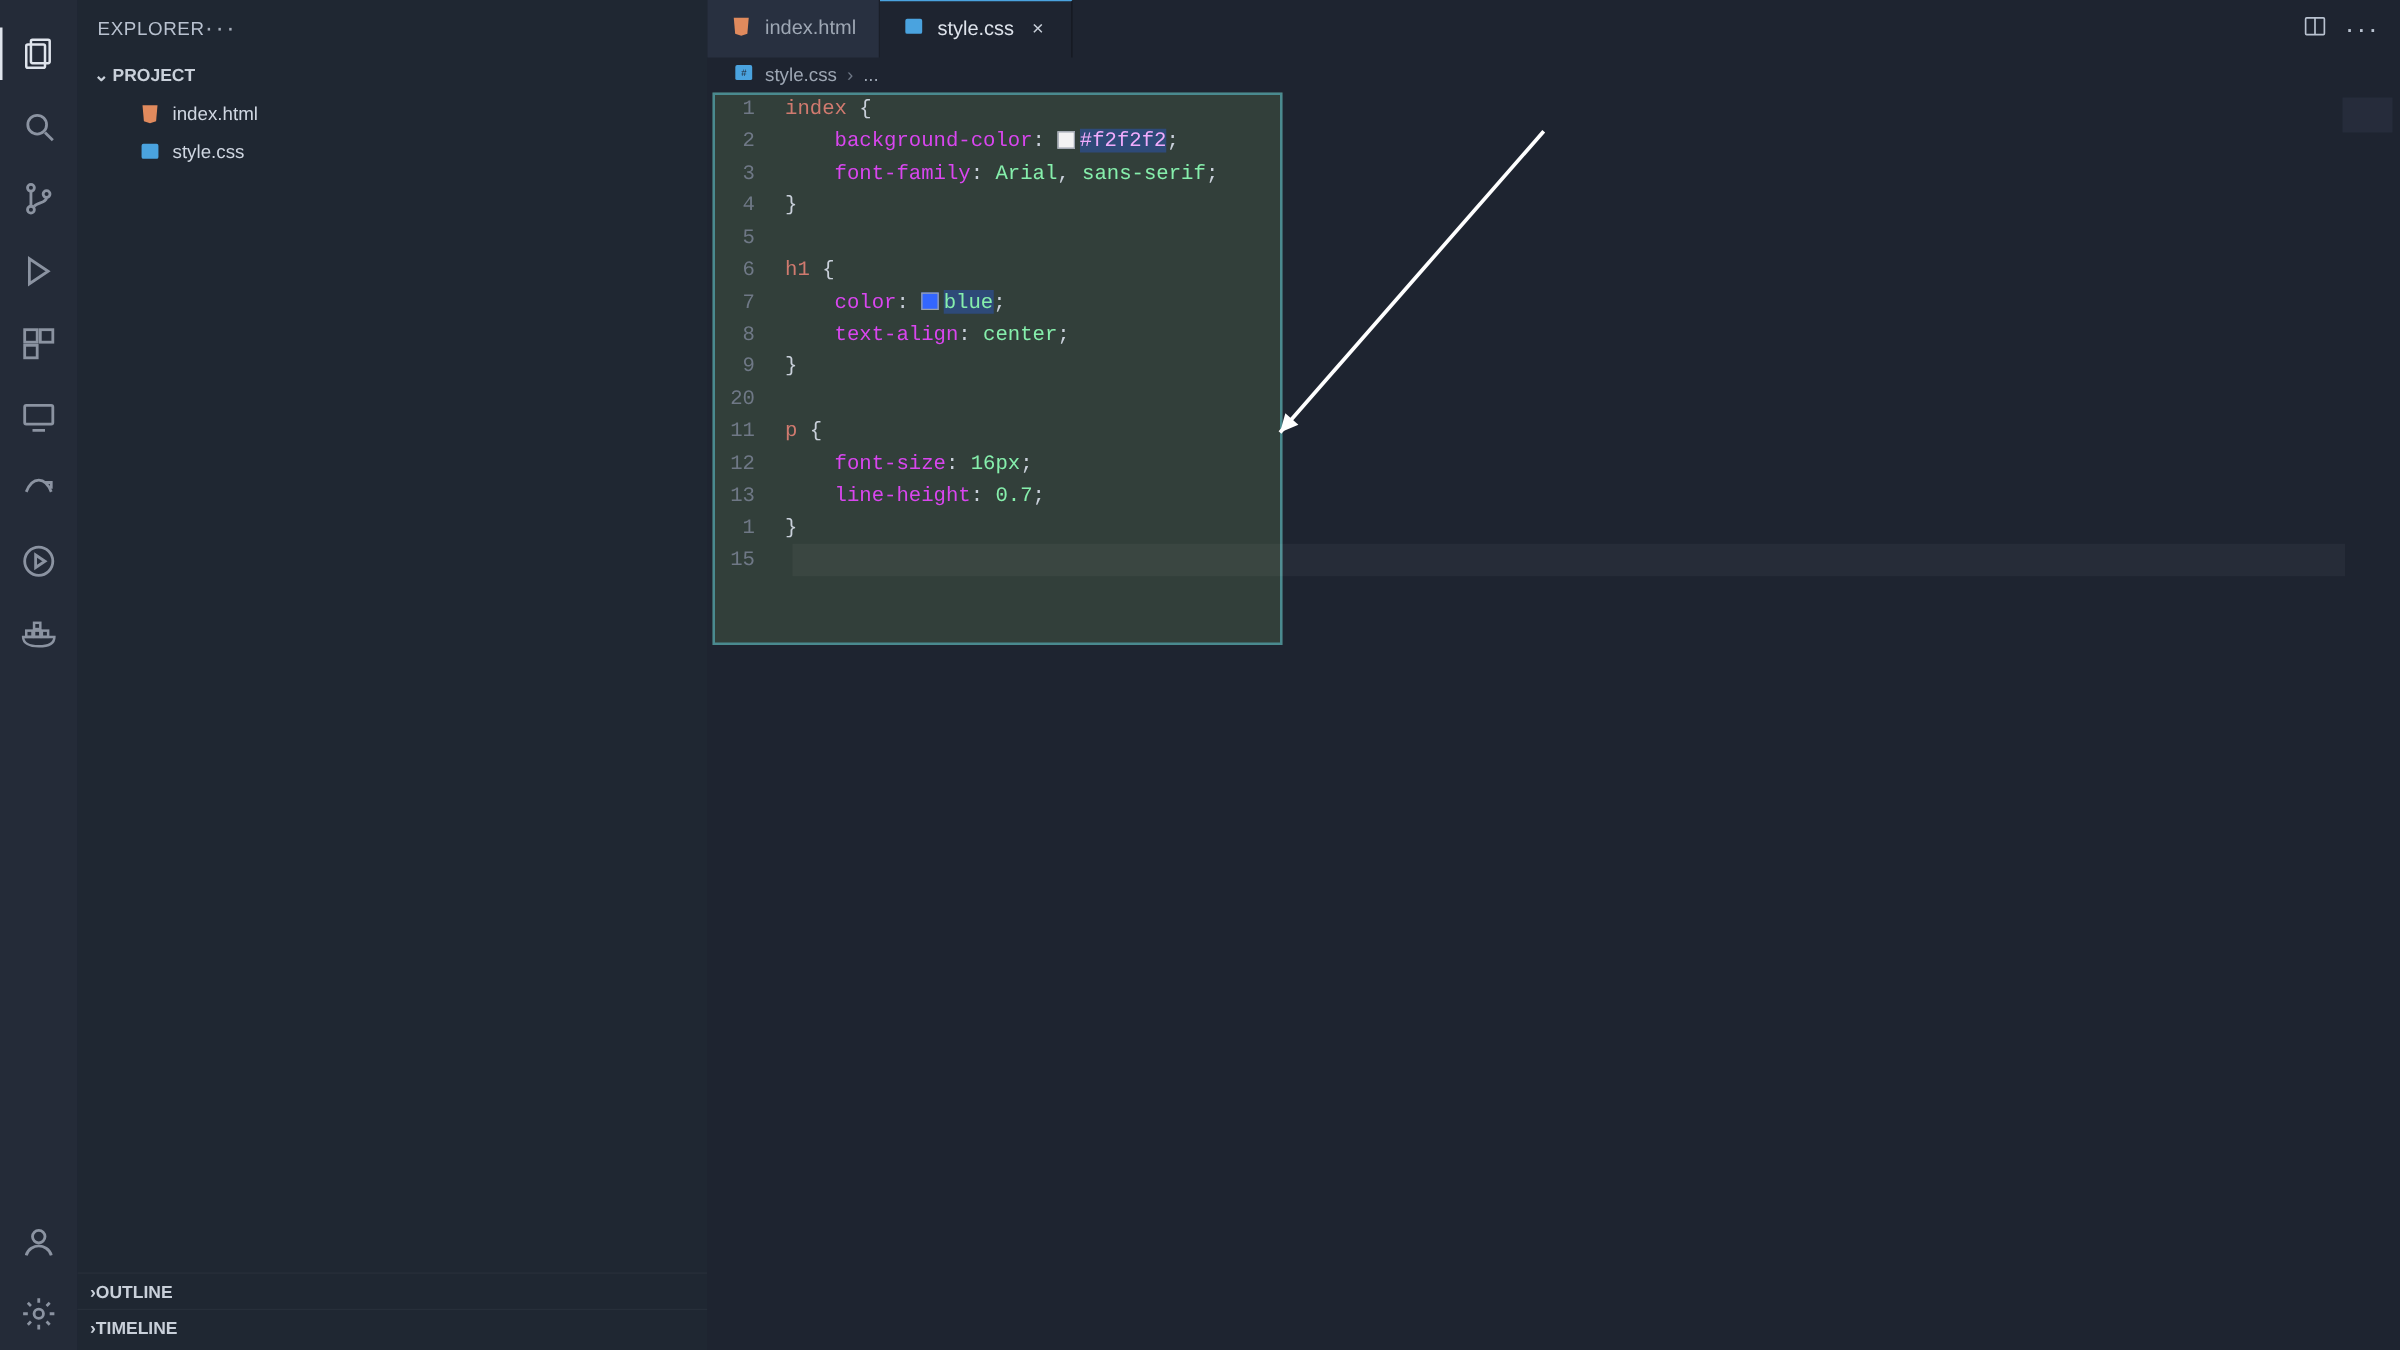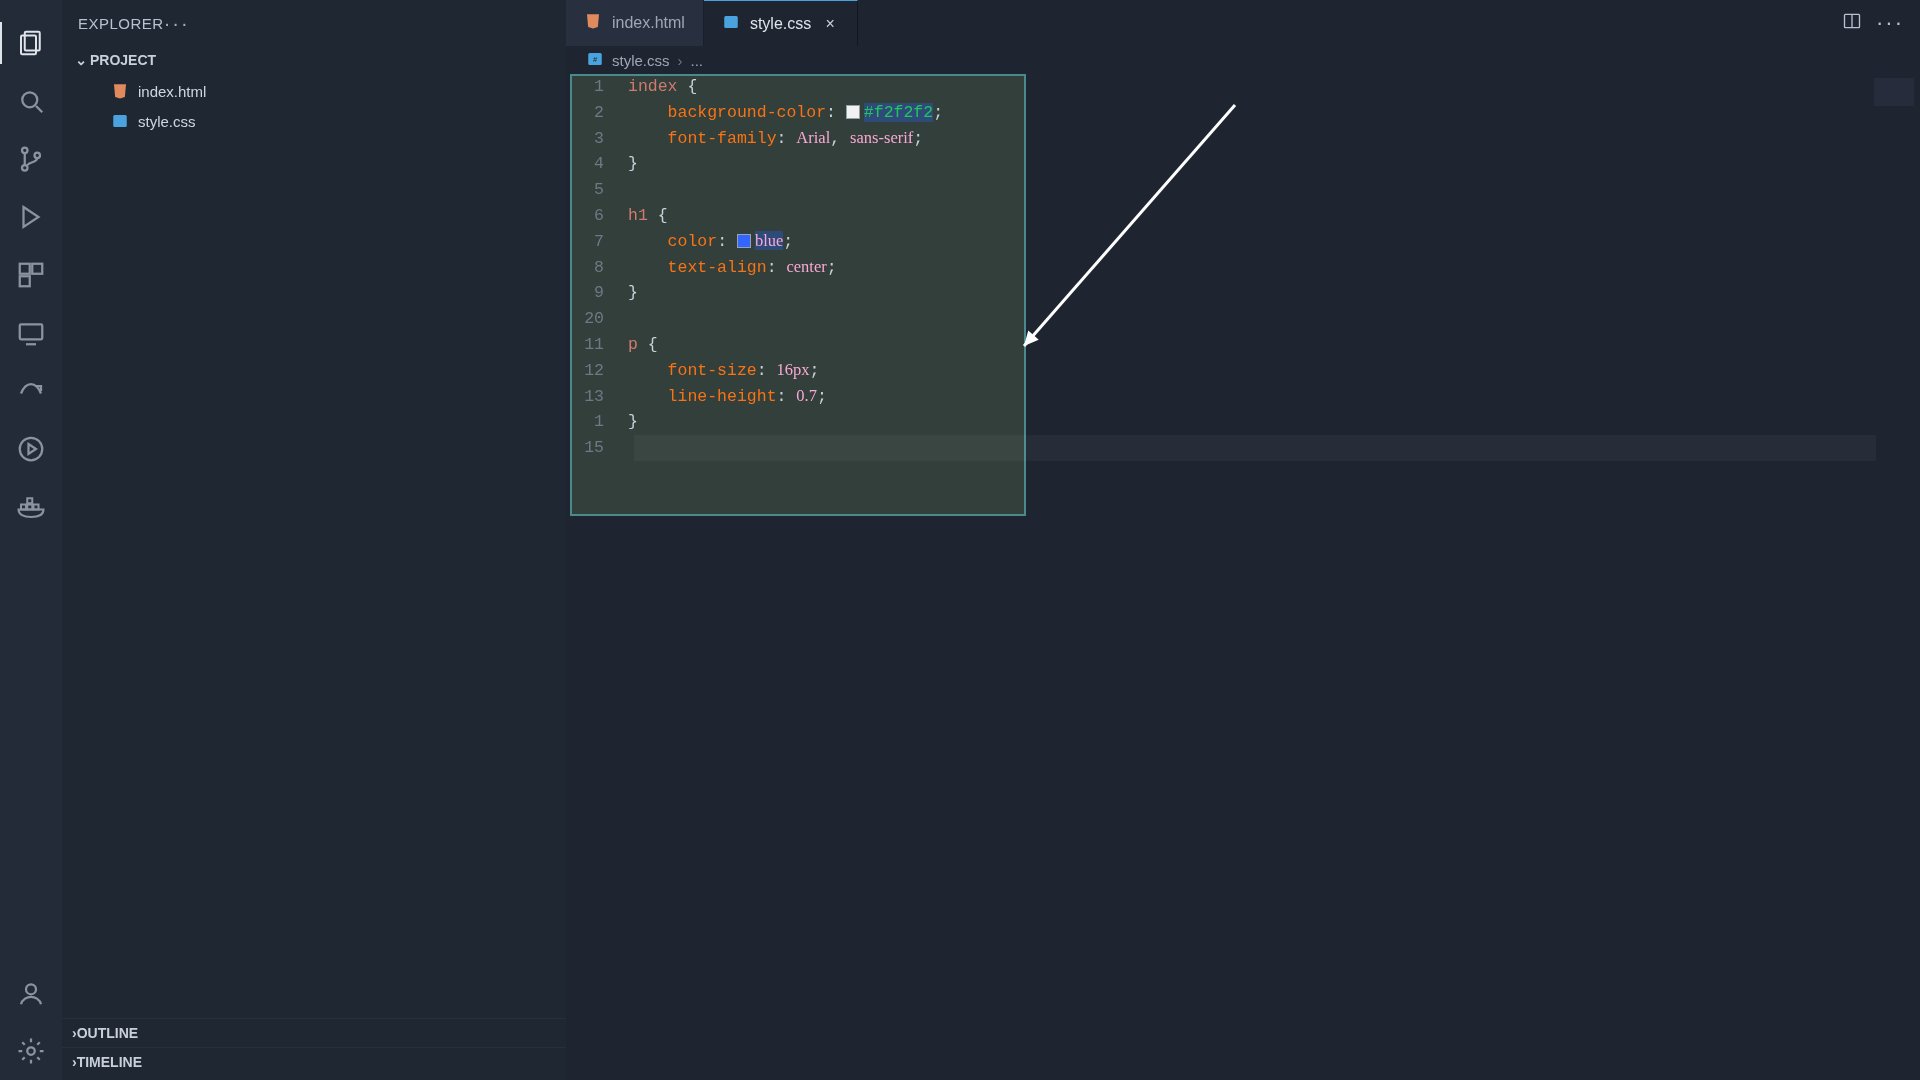--- a/index.html
+++ b/index.html
@@ -44,23 +44,23 @@
   .code-wrap { position: relative; flex: 1; }
   .gutter-fill { position: absolute; left: 0; top: 0; bottom: 0; width: 68px; background: #1e2430; }
 
   .highlight-box { position: absolute; left: 4px; top: 0px; width: 456px; height: 442px; border: 2px solid #4a8a8f; background: rgba(117,150,90,0.24); pointer-events: none; }
 
   .code { position: absolute; left: 0; top: 0; right: 0; font-family: Consolas, "Courier New", monospace; font-size: 16.5px; line-height: 25.8px; }
   .line { display: flex; align-items: center; height: 25.8px; }
   .ln { width: 62px; text-align: right; padding-right: 24px; color: #6f7886; user-select: none; }
   .tx { white-space: pre; color: #c9d0da; }
   .tok-sel { color: #d07a6f; }
-  .tok-prop { color: #f97316; }
-  .tok-val { color: #f9a8d4; font-family: Liberation Serif, serif; }
-  .tok-str { color: #22c55e; }
+  .tok-prop { color: #d946ef; }
+  .tok-val { color: #86efac; }
+  .tok-str { color: #f0abfc; }
   .tok-punc { color: #c9d0da; }
   .swatch { display: inline-block; width: 14px; height: 14px; margin-right: 4px; vertical-align: -2px; border: 1px solid #9aa1ad; }
   .sw-white { background: #f2f2f2; }
   .sw-blue { background: #3366ff; }
   .sel { background: #2e4a78; }
 
   .current-line { position: absolute; left: 68px; right: 44px; height: 25.8px; background: rgba(255,255,255,0.04); }
 
   
   .minimap { position: absolute; right: 6px; top: 4px; width: 40px; height: 28px; background: #2a3140; opacity: 0.7; }

